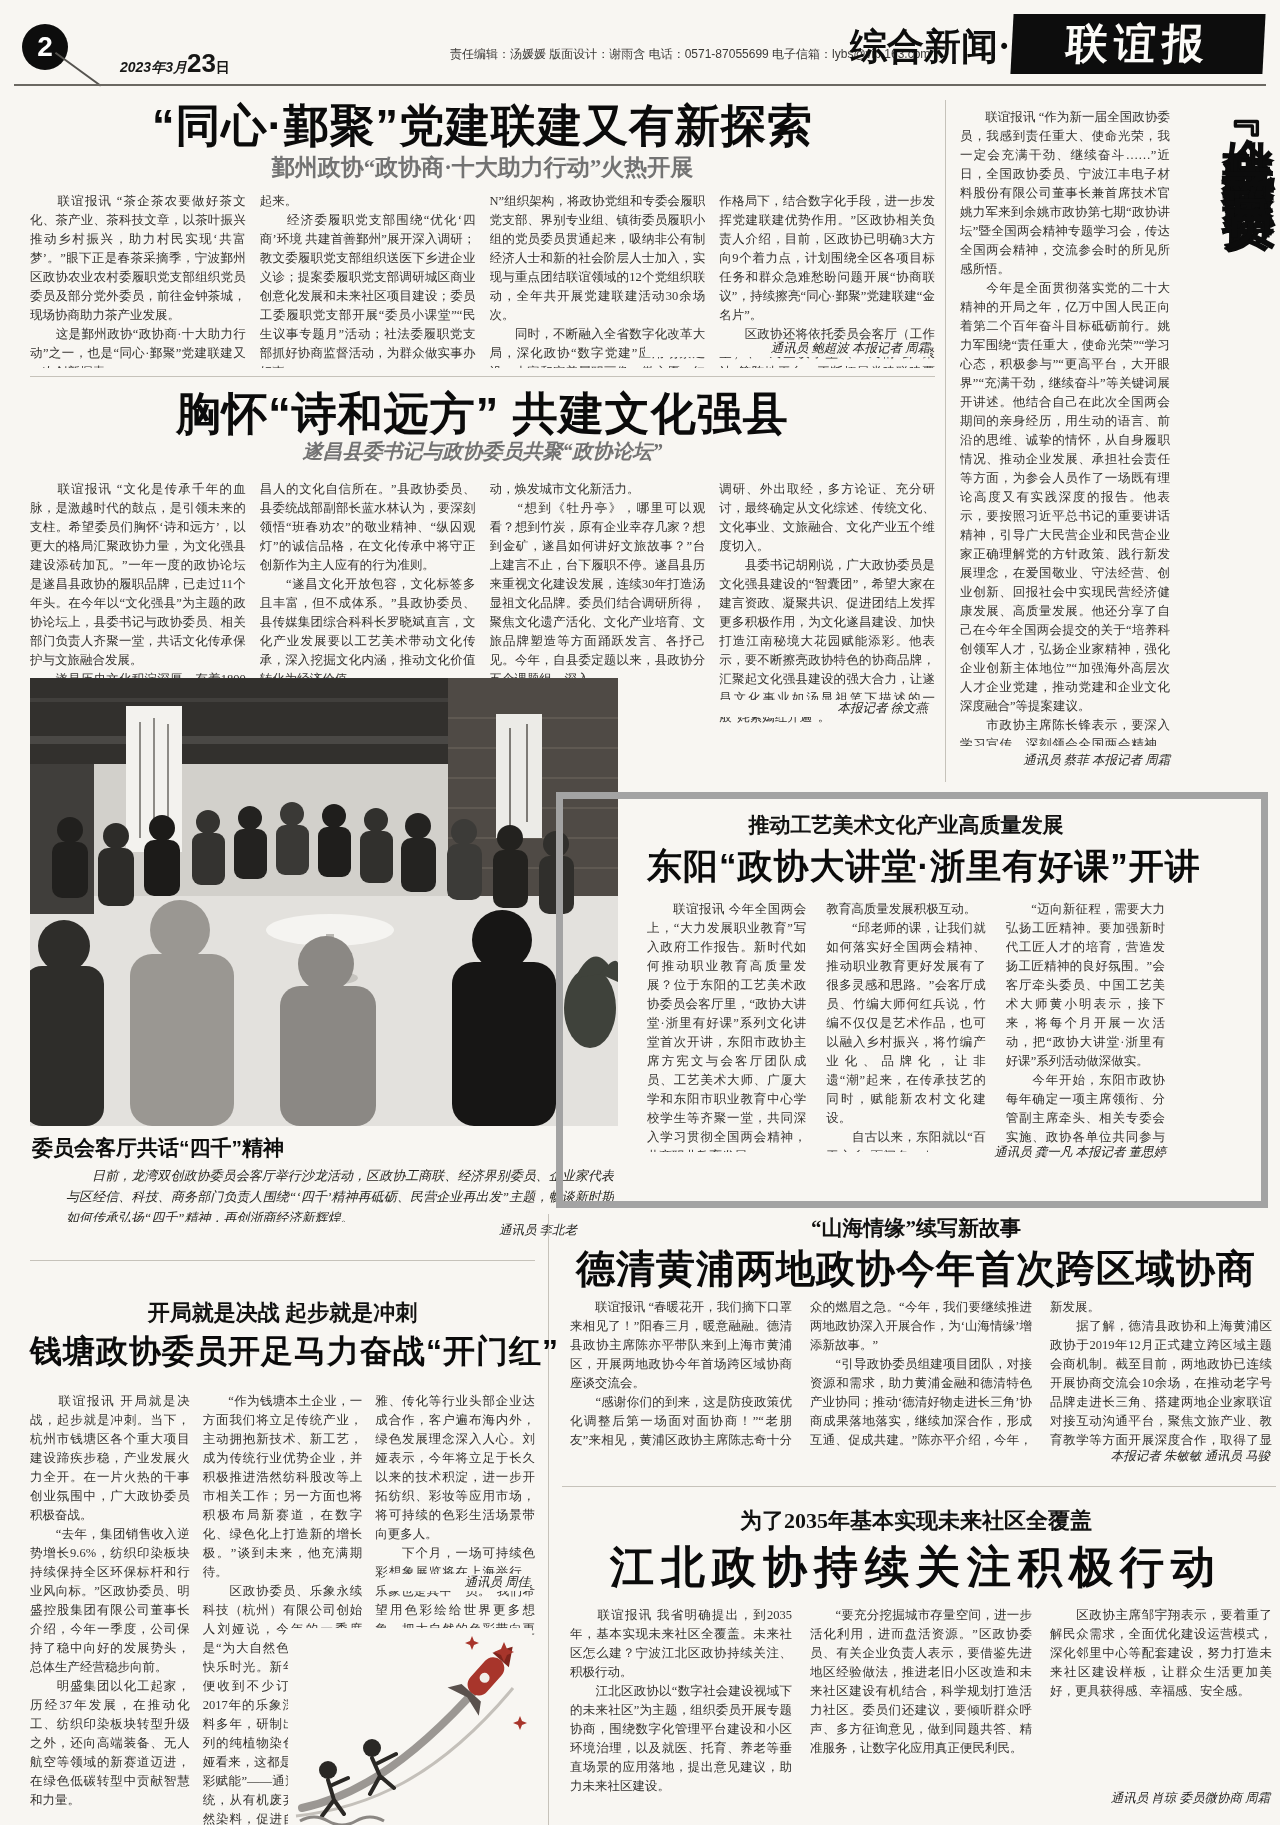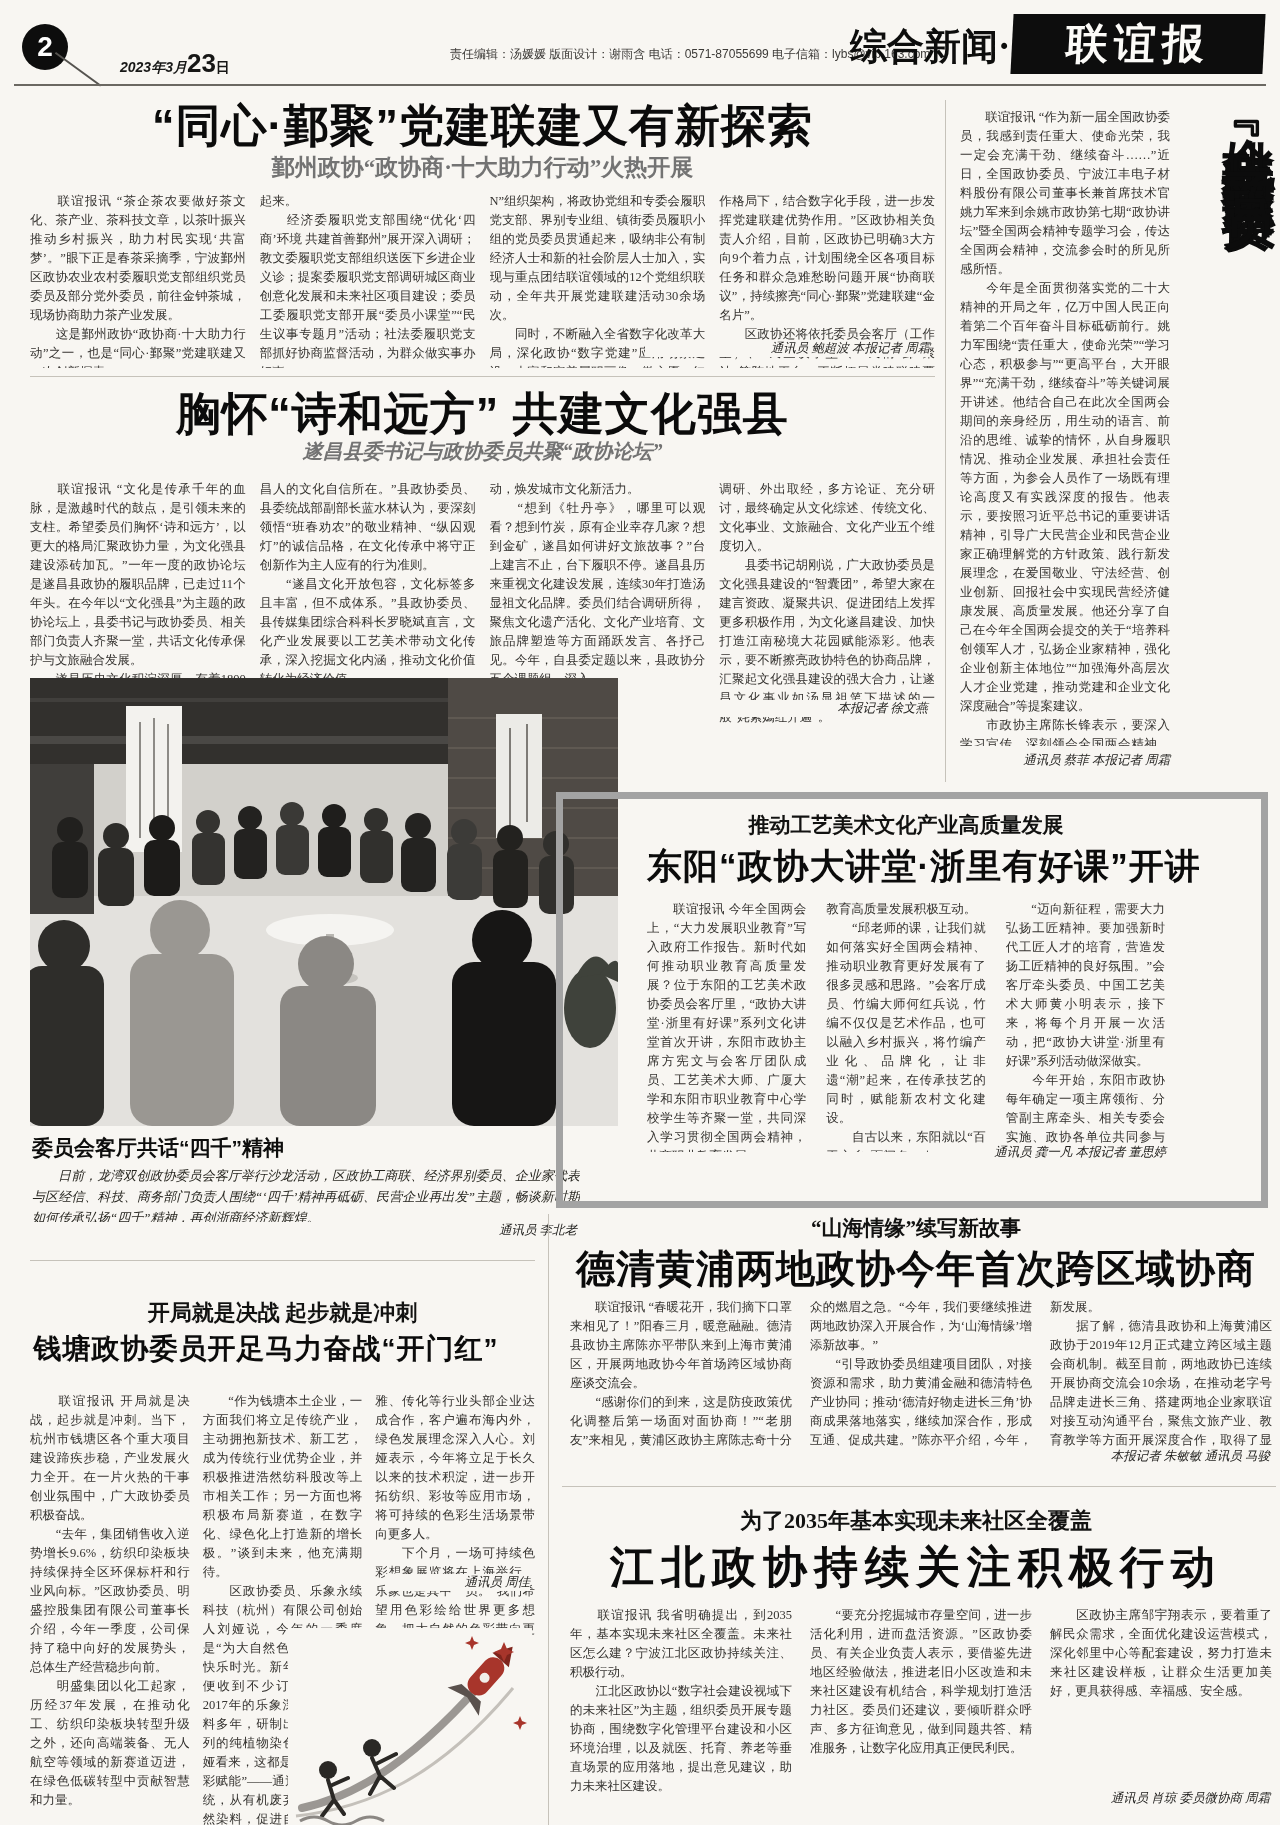--- a/index.html
+++ b/index.html
@@ -20,21 +20,21 @@
   .vhl{writing-mode:vertical-rl;font-family:"Liberation Sans",sans-serif;font-weight:900;
        color:#0c0c0c;letter-spacing:4px;line-height:1;}
   .redbox{border:7px solid #a3a3a3;background:transparent;box-sizing:border-box;}
   .masthead{background:#0d0d0d;color:#fcfbf8;display:flex;align-items:center;justify-content:center;
             font-family:"Liberation Serif",serif;font-weight:900;transform:skewX(-3deg);}
   .pagenum{background:#0d0d0d;color:#ffffff;border-radius:50%;display:flex;align-items:center;
            justify-content:center;font-family:"Liberation Sans",sans-serif;font-weight:900;}
   .editors{font-family:"Liberation Sans",sans-serif;font-size:12px;color:#3c3a37;white-space:nowrap;}
   .datebit{font-family:"Liberation Sans",sans-serif;font-weight:800;color:#171716;}
   .caption-kai{font-style:italic;font-size:13px;line-height:1.6;text-align:justify;
-               color:#26251f;white-space:pre-line;}
+               color:#26251f;white-space:pre-line;margin-left:34px;}
 </style>
 </head>
 <body>
 
 <div id="paper">
 
   <div class="abs pagenum" style="left:22px;top:24px;width:46px;height:46px;font-size:28px;">2</div>
   <div class="abs" style="left:56px;top:52px;width:56px;height:2px;background:#55534f;transform:rotate(36deg);transform-origin:left top;"></div>
 
   <div class="abs" style="left:120px;top:48px;">
@@ -248,21 +248,21 @@
   <div class="abs hl" style="left:560px;top:1538px;width:712px;font-size:44px;letter-spacing:7px;">江北政协持续关注积极行动</div>
   <div class="abs cols" style="left:570px;top:1606px;width:702px;height:219px;gap:18px;">
     <div class="col">　　联谊报讯 我省明确提出，到2035年，基本实现未来社区全覆盖。未来社区怎么建？宁波江北区政协持续关注、积极行动。
 　　江北区政协以“数字社会建设视域下的未来社区”为主题，组织委员开展专题协商，围绕数字化管理平台建设和小区环境治理，以及就医、托育、养老等垂直场景的应用落地，提出意见建议，助力未来社区建设。</div>
     <div class="col">　　“要充分挖掘城市存量空间，进一步活化利用，进而盘活资源。”区政协委员、有关企业负责人表示，要借鉴先进地区经验做法，推进老旧小区改造和未来社区建设有机结合，科学规划打造活力社区。委员们还建议，要倾听群众呼声、多方征询意见，做到同题共答、精准服务，让数字化应用真正便民利民。</div>
     <div class="col">　　区政协主席邹宇翔表示，要着重了解民众需求，全面优化建设运营模式，深化邻里中心等配套建设，努力打造未来社区建设样板，让群众生活更加美好，更具获得感、幸福感、安全感。</div>
   </div>
   <div class="abs byline" style="left:1028px;top:1790px;width:242px;">通讯员 肖琼 委员微协商 周霜</div>
 
   <div class="abs kicker" style="left:30px;top:1298px;width:505px;font-size:22px;">开局就是决战  起步就是冲刺</div>
-  <div class="abs hl" style="left:6px;top:1330px;width:520px;font-size:28px;">钱塘政协委员开足马力奋战“开门红”</div>
+  <div class="abs hl" style="left:30px;top:1330px;width:520px;font-size:32px;">钱塘政协委员开足马力奋战“开门红”</div>
   <div class="abs cols" style="left:30px;top:1392px;width:505px;height:433px;gap:13px;">
     <div class="col">　　联谊报讯 开局就是决战，起步就是冲刺。当下，杭州市钱塘区各个重大项目建设蹄疾步稳，产业发展火力全开。在一片火热的干事创业氛围中，广大政协委员积极奋战。
 　　“去年，集团销售收入逆势增长9.6%，纺织印染板块持续保持全区环保标杆和行业风向标。”区政协委员、明盛控股集团有限公司董事长介绍，今年一季度，公司保持了稳中向好的发展势头，总体生产经营稳步向前。
 　　明盛集团以化工起家，历经37年发展，在推动化工、纺织印染板块转型升级之外，还向高端装备、无人航空等领域的新赛道迈进，在绿色低碳转型中贡献智慧和力量。</div>
     <div class="col">　　“作为钱塘本土企业，一方面我们将立足传统产业，主动拥抱新技术、新工艺，成为传统行业优势企业，并积极推进浩然纺科股改等上市相关工作；另一方面也将积极布局新赛道，在数字化、绿色化上打造新的增长极。”谈到未来，他充满期待。
 　　区政协委员、乐象永续科技（杭州）有限公司创始人刘娅说，今年的一季度是“为大自然色彩做加法”的快乐时光。新年伊始，乐象便收到不少订单。成立于2017年的乐象深耕生物基材料多年，研制出走在全球前列的纯植物染色技术。在刘娅看来，这都是“为大自然色彩赋能”——通过循环利用系统，从有机废弃物中提取天然染料，促进自然资源的永续利用和生态环境保护。
 　　2019年，乐象在国际舞台崭露头角，</div>
     <div class="col">雅、传化等行业头部企业达成合作，客户遍布海内外，绿色发展理念深入人心。刘娅表示，今年将立足于长久以来的技术积淀，进一步开拓纺织、彩妆等应用市场，将可持续的色彩生活场景带向更多人。
 　　下个月，一场可持续色彩想象展览将在上海举行，乐象也是其中一员。“我们希望用色彩绘给世界更多想象，把大自然的色彩带向更大的世界舞台。”</div>
   </div>

